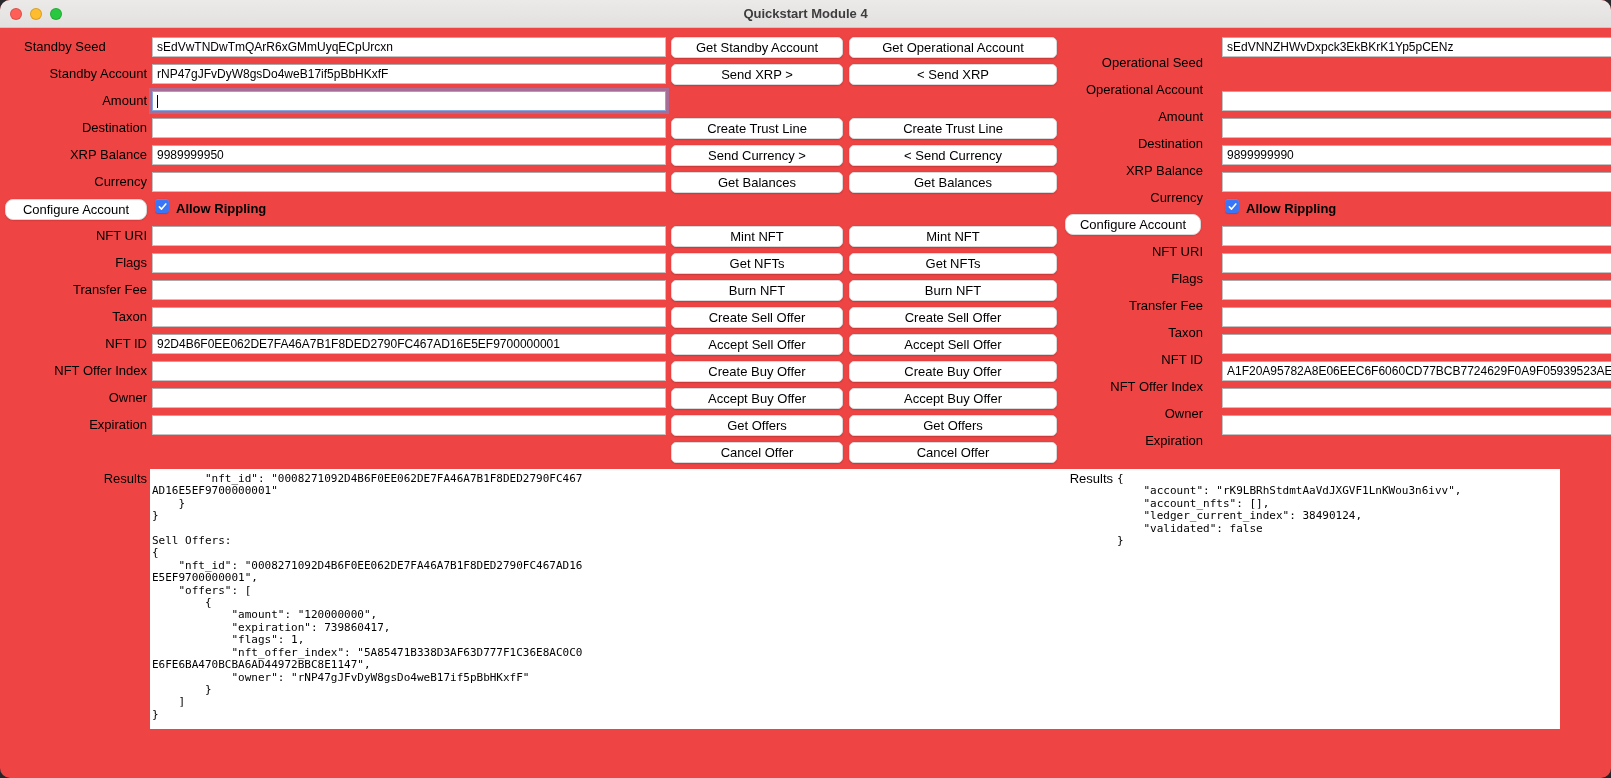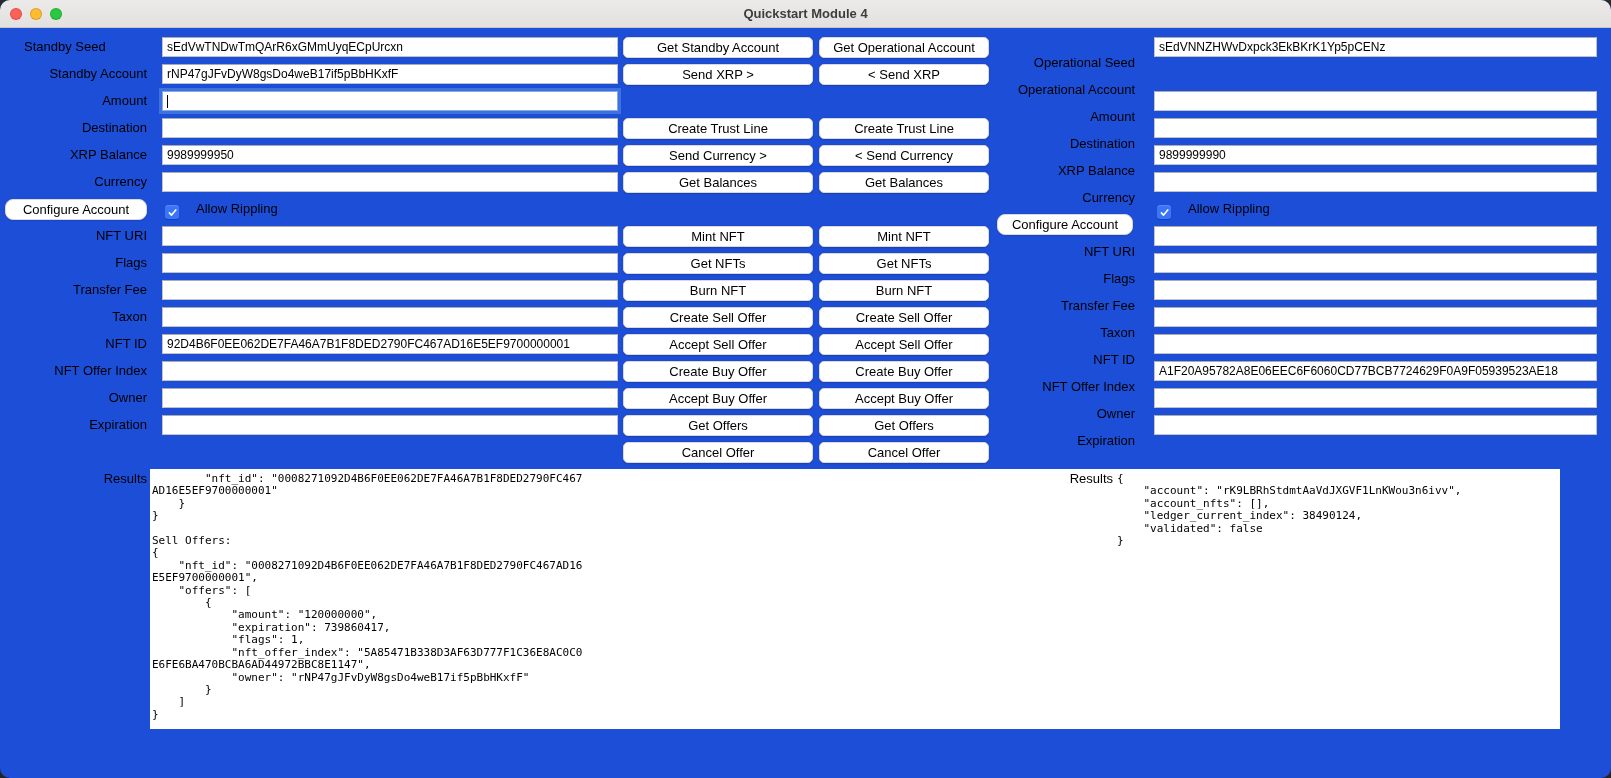--- a/index.html
+++ b/index.html
@@ -1,20 +1,20 @@
 <!DOCTYPE html>
 <html style="--accent: #3875f7; --traffic-red: #ff5f57; --traffic-yellow: #febc2e; --traffic-green: #28c840;"><head>
 <meta charset="utf-8">
 <style>
   * { box-sizing: border-box; margin: 0; padding: 0; }
   html, body { background: #2e2e30; }
   body { font-family: "Liberation Sans", sans-serif; }
   .window {
     width: 1611px; height: 778px;
-    background: #1d4ed8;
+    background: #ef4444;
     border-radius: 10px;
     overflow: hidden;
     position: relative;
     box-shadow: 0 20px 60px rgba(0,0,0,0.5);
   }
   
   .titlebar {
     height: 28px;
     background: linear-gradient(#eceae9, #e3e1e0);
     border-bottom: 1px solid #c9c7c6;
@@ -28,23 +28,23 @@
   .light { width: 12px; height: 12px; border-radius: 50%; }
   .light.red    { background: var(--traffic-red, #ff5f57);    border: 0.5px solid rgba(0,0,0,0.15); }
   .light.yellow { background: var(--traffic-yellow, #febc2e); border: 0.5px solid rgba(0,0,0,0.15); }
   .light.green  { background: var(--traffic-green, #28c840);  border: 0.5px solid rgba(0,0,0,0.15); }
   
   .content { padding-top: 9px; }
   .row { display: flex; align-items: center; height: 20px; margin-bottom: 7px; }
   .cell { flex: none; }
   .lbl-l { width: 150px; text-align: right; padding-right: 3px; font-size: 13px; color: #000; line-height: 20px; white-space: nowrap; }
   .lbl-l.left-align { text-align: left; padding-left: 24px; }
-  .fld-l { width: 456px; margin-left: 12px; }
-  .btn1  { width: 190px; margin-left: 5px; }
-  .btn2  { width: 170px; margin-left: 6px; }
+  .fld-l { width: 514px; margin-left: 2px; }
+  .btn1  { width: 172px; margin-left: 5px; }
+  .btn2  { width: 208px; margin-left: 6px; }
   .lbl-r { width: 149px; text-align: right; padding-right: 3px; font-size: 13px; color: #000; line-height: 20px; white-space: nowrap; margin-top: 31px; }
   .fld-r { width: 443px; margin-left: 16px; }
   input.entry {
     height: 20px;
     background: #ffffff;
     border: 1px solid #c3c3c3;
     border-top-color: #ababab;
     font-family: "Liberation Sans", sans-serif;
     font-size: 12px;
     padding: 0 4px;
@@ -68,21 +68,21 @@
     color: #000;
     cursor: default;
     white-space: nowrap;
     overflow: hidden;
   }
   .cfg-cell { display: flex; align-items: center; }
   .cfg-cell .cfg-btn { flex: 1; border-radius: 8px; }
   .cfg-cell.cfg-l { padding: 0; } 
   .cfg-cell.cfg-l .cfg-btn { margin-left: 5px; margin-right: 3px; }
   .cfg-cell.cfg-r .cfg-btn { margin-left: 8px; margin-right: 2px; }
-  .chk-cell { display: flex; align-items: flex-end; gap: 17px; padding-left: 3px; }
+  .chk-cell { display: flex; align-items: flex-start; gap: 7px; padding-left: 3px; font-weight: bold; }
   .checkbox {
     width: 14px; height: 14px; flex: none;
     background: var(--accent, #3875f7);
     border-radius: 3.5px;
     display: flex; align-items: center; justify-content: center;
     box-shadow: inset 0 0.5px 1px rgba(255,255,255,0.3), 0 0.5px 1px rgba(0,0,0,0.2);
   }
   .chk-label { font-size: 13px; color: #000; line-height: 20px; }
   
   .results-row { display: flex; align-items: flex-start; margin-bottom: 8px; }

